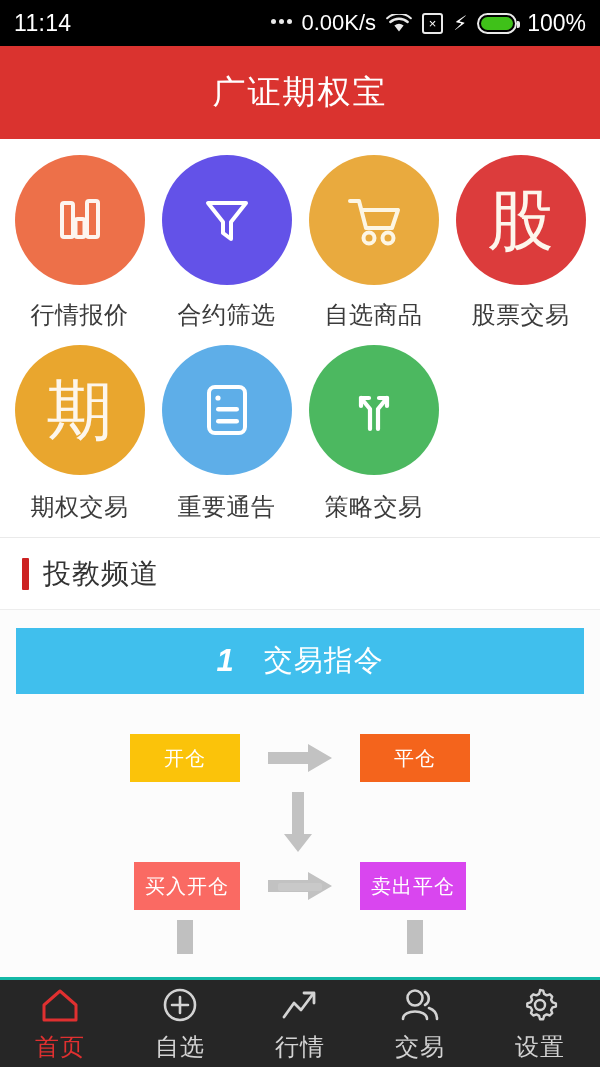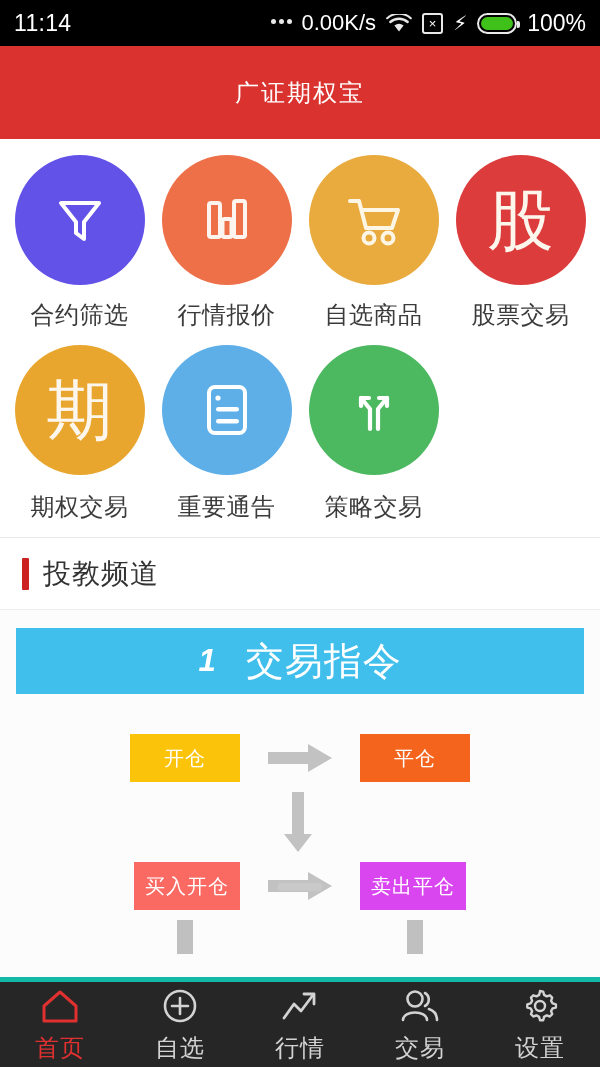--- a/index.html
+++ b/index.html
@@ -54,21 +54,21 @@
   .battery span { display: block; height: 100%; width: 100%; background: #3fc119; border-radius: 8px; }
   .batt-pct { font-size: 23px; }
 
   
   .header {
     height: 93px; flex: 0 0 93px;
     background: #da332f;
     display: flex; align-items: center; justify-content: center;
   }
   .header-title {
-    color: #ffffff; font-size: 24px; letter-spacing: 2px;
+    color: #ffffff; font-size: 33px; letter-spacing: 2px;
   }
 
   
   .grid-section {
     background: #ffffff;
     padding: 16px 0 14px 0;
     border-bottom: 1px solid #eaeaea;
   }
   .grid-row {
     display: flex;
@@ -115,21 +115,21 @@
   .banner {
     background: #40bfed;
     height: 66px;
     display: flex; align-items: center; justify-content: center;
     color: #ffffff;
   }
   .banner-num {
     font-size: 31px; font-weight: bold; font-style: italic;
     margin-right: 10px;
   }
-  .banner-text { font-size: 38px; letter-spacing: 1px; margin-left: 20px; }
+  .banner-text { font-size: 29px; letter-spacing: 1px; margin-left: 20px; }
 
   
   .flow { position: relative; padding-top: 40px; }
   .flow-row {
     display: flex; align-items: center; justify-content: center;
     gap: 0;
   }
   .flow-box {
     width: 110px; height: 48px;
     display: flex; align-items: center; justify-content: center;
@@ -151,21 +151,21 @@
   }
   .stub-left, .stub-right { width: 110px; display: flex; justify-content: center; }
   .stub-gap { width: 120px; }
   .stub { width: 16px; height: 34px; background: #c0c0c0; }
 
   
   .tabbar {
     height: 90px; flex: 0 0 90px;
     background: #262626;
     display: flex; align-items: flex-end;
-    border-top: 5px solid #14b8a6;
+    border-top: 3px solid #14b8a6;
     font-family: Liberation Serif, serif;
   }
   .tab {
     flex: 1; height: 100%;
     display: flex; flex-direction: column; align-items: center; justify-content: center;
     gap: 6px; cursor: pointer;
     color: #d3d3d3;
   }
   .tab .tab-ico { height: 40px; display: flex; align-items: center; justify-content: center; }
   .tab .tab-label { font-size: 24px; letter-spacing: 1px; }
@@ -207,37 +207,37 @@
 
   <div class="header">
     <div class="header-title">广证期权宝</div>
   </div>
 
   <div class="grid-section">
 
     <div class="grid-row row1">
 
       <div class="grid-cell">
-        <div class="circle" style="background:#6352e8">
-          <svg width="62" height="62" viewBox="0 0 62 62">
-            <path d="M12 14 H50 L35 33 V50 L27 44 V33 Z" fill="none" stroke="#ffffff" stroke-width="4" stroke-linejoin="round" stroke-linecap="round"></path>
-          </svg>
-        </div>
-        <div class="cell-label">合约筛选</div>
-      </div>
-
-      <div class="grid-cell">
         <div class="circle" style="background:#ed7049">
           <svg width="62" height="62" viewBox="0 0 62 62">
             <rect x="13" y="14" width="11" height="34" rx="2" fill="none" stroke="#fdf4ef" stroke-width="4"></rect>
             <rect x="26.5" y="30" width="9" height="18" rx="2" fill="none" stroke="#fdf4ef" stroke-width="4"></rect>
             <rect x="38" y="12" width="11" height="36" rx="2" fill="none" stroke="#fdf4ef" stroke-width="4"></rect>
           </svg>
         </div>
         <div class="cell-label">行情报价</div>
+      </div>
+
+      <div class="grid-cell">
+        <div class="circle" style="background:#6352e8">
+          <svg width="62" height="62" viewBox="0 0 62 62">
+            <path d="M12 14 H50 L35 33 V50 L27 44 V33 Z" fill="none" stroke="#ffffff" stroke-width="4" stroke-linejoin="round" stroke-linecap="round"></path>
+          </svg>
+        </div>
+        <div class="cell-label">合约筛选</div>
       </div>
 
       <div class="grid-cell">
         <div class="circle" style="background:#e9aa3e">
           <svg width="64" height="60" viewBox="0 0 64 60">
             <path d="M8 11 H17 L24 38 H50 L56 20 H20" fill="none" stroke="#fdf6e4" stroke-width="4" stroke-linejoin="round" stroke-linecap="round"></path>
             <circle cx="27" cy="48" r="5.5" fill="none" stroke="#fdf6e4" stroke-width="4"></circle>
             <circle cx="46" cy="48" r="5.5" fill="none" stroke="#fdf6e4" stroke-width="4"></circle>
           </svg>
         </div>

